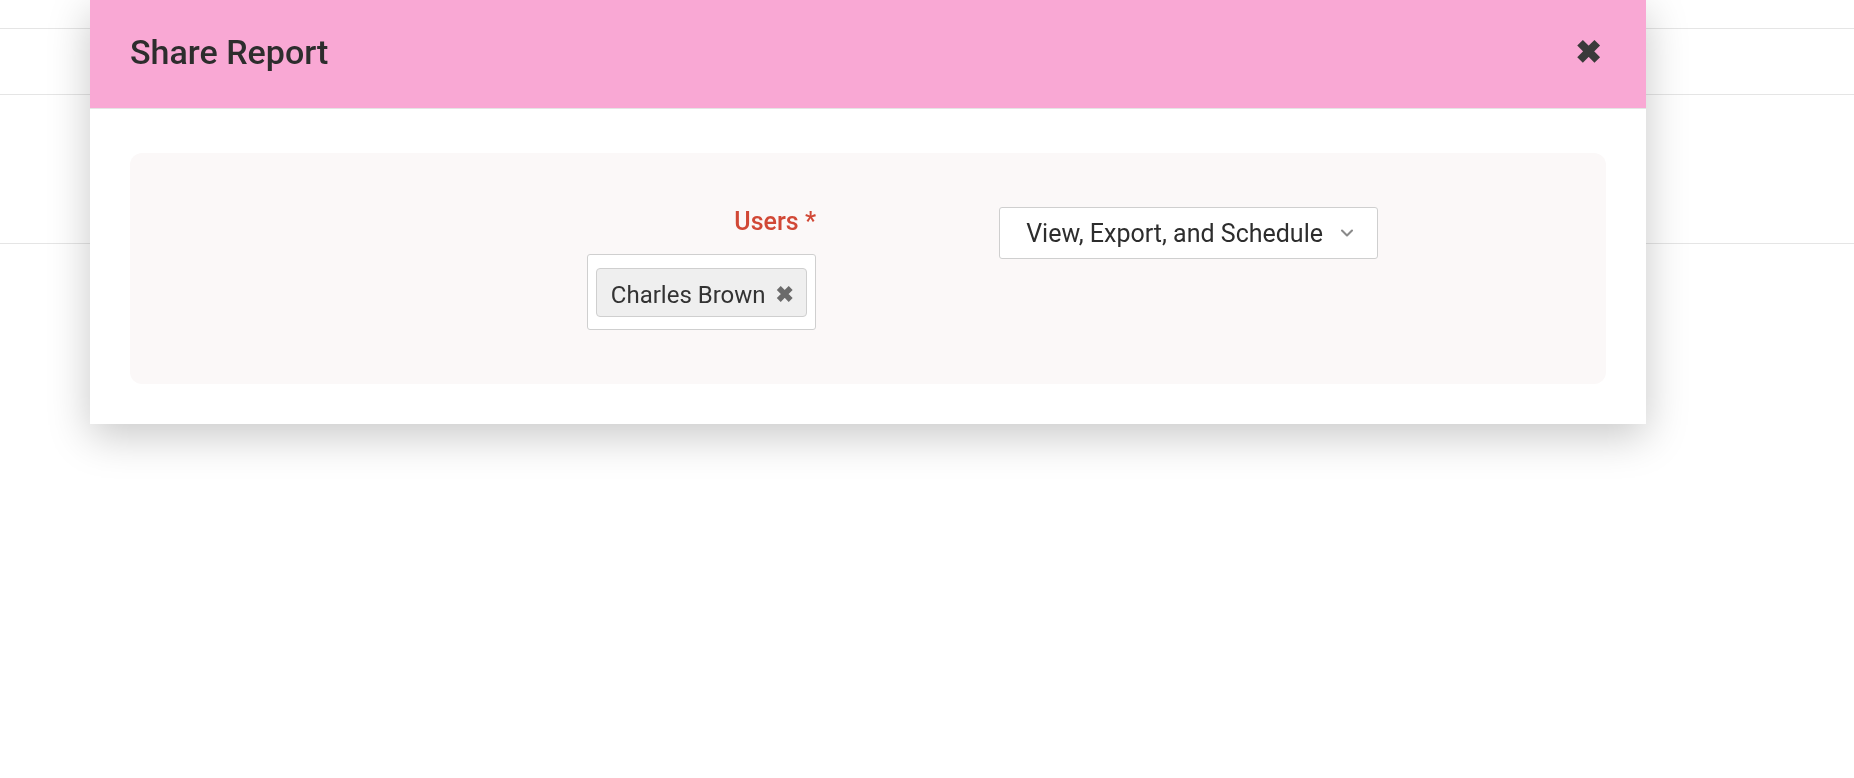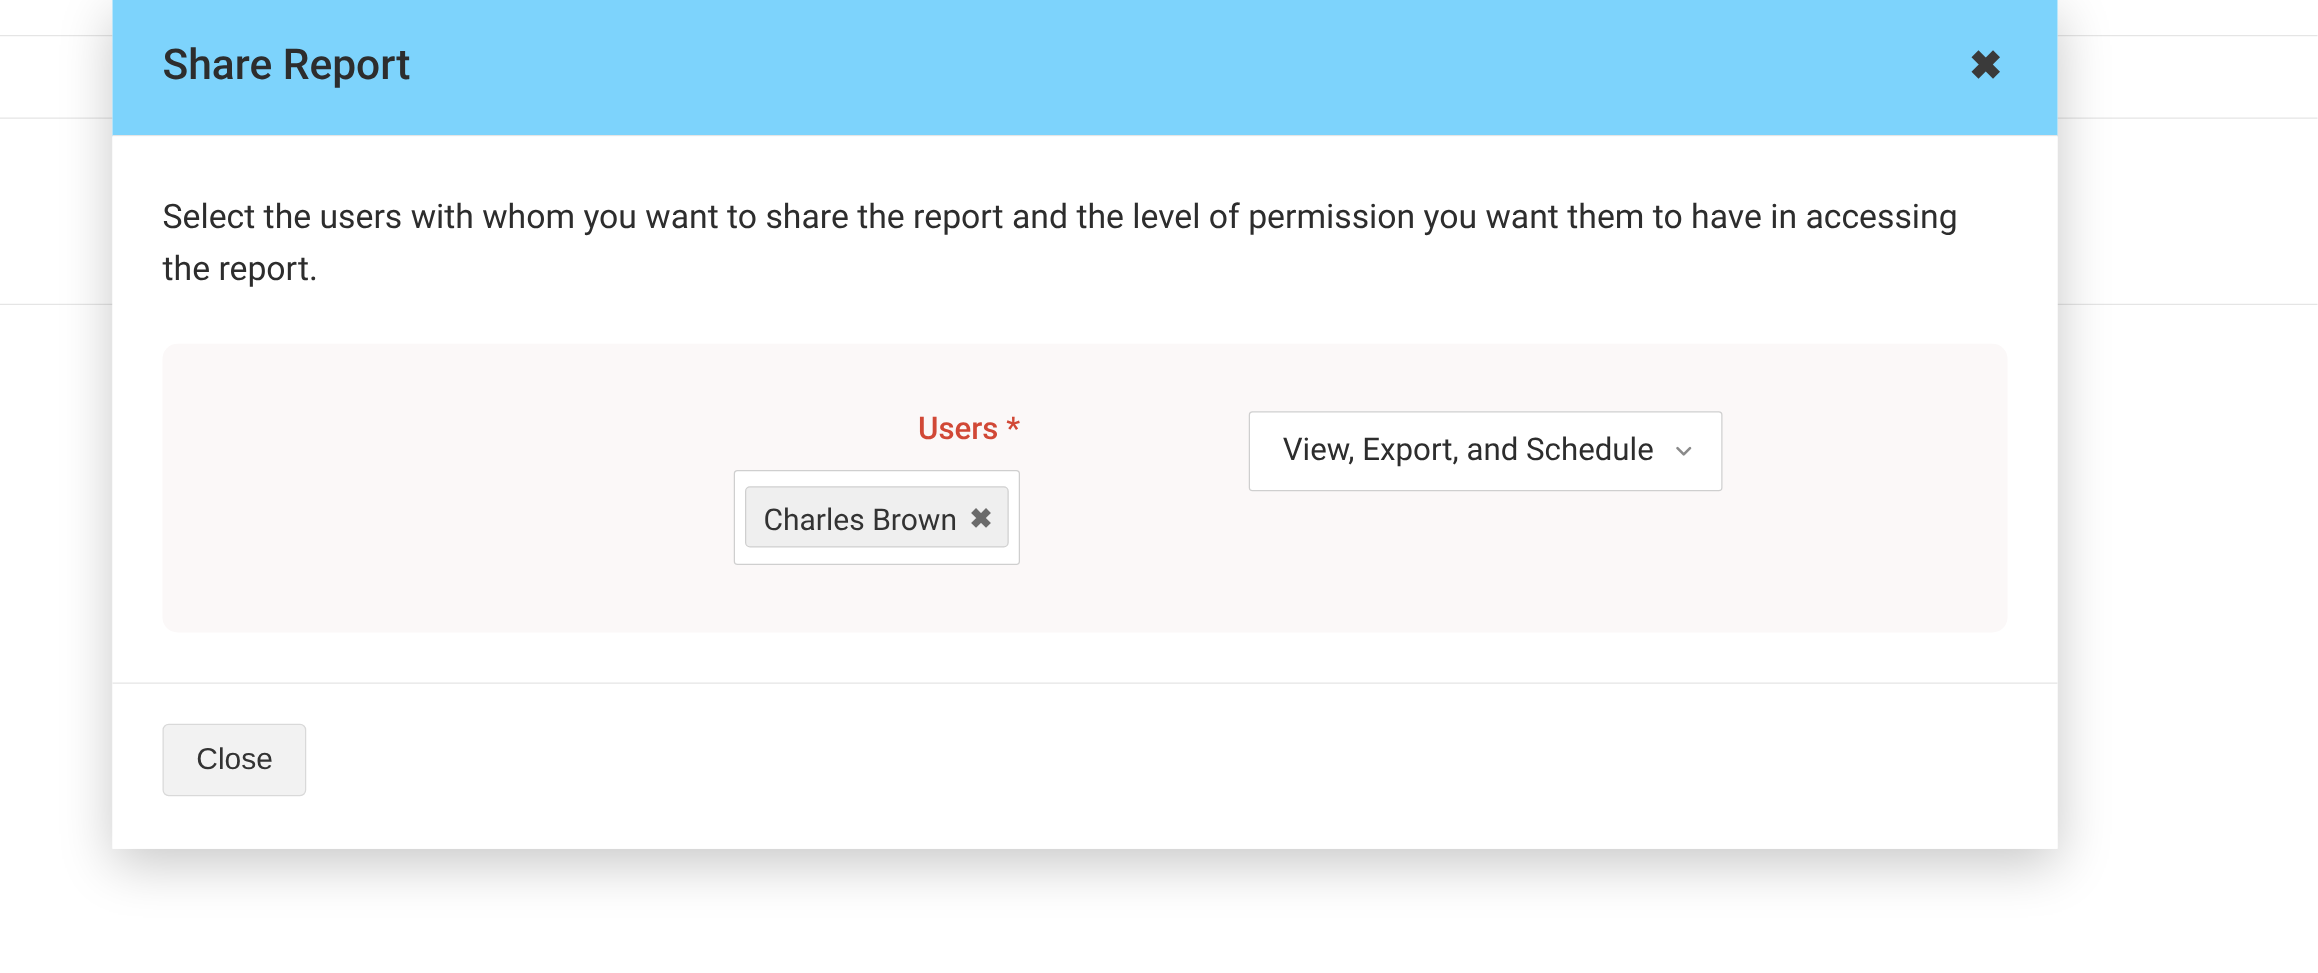--- a/index.html
+++ b/index.html
@@ -27,21 +27,21 @@
       top: 0;
       width: 1556px;
       background: #ffffff;
       box-shadow: 0 12px 40px rgba(0,0,0,0.22);
     }
     .modal-header {
       display: flex;
       align-items: center;
       justify-content: space-between;
       padding: 32px 40px 36px 40px;
-      background: #7dd3fc;
+      background: #f9a8d4;
       border-bottom: 1px solid #e5e5e5;
     }
     .modal-title {
       font-size: 34px;
       font-weight: 500;
       color: #2d2d2d;
     }
     .close-icon {
       font-size: 32px;
       font-weight: 700;
@@ -115,21 +115,21 @@
       font-weight: 700;
       color: #6b6b6b;
       cursor: pointer;
       line-height: 1;
     }
     .select-wrap {
       position: relative;
       border: 1px solid #cfcfcf;
       background: #ffffff;
       border-radius: 3px;
-      height: 64px;
+      height: 52px;
       display: flex;
       align-items: center;
       padding: 0 54px 0 26px;
       cursor: pointer;
     }
     .select-value {
       font-size: 25px;
       color: #2d2d2d;
     }
     .chevron {
@@ -178,21 +178,20 @@
 <div class="bg-line" style="top:94px;"></div>
 <div class="bg-line" style="top:243px;"></div>
 
 <div class="modal">
   <div class="modal-header">
     <h2 class="modal-title">Share Report</h2>
     <span class="close-icon">✖</span>
   </div>
 
   <div class="modal-body">
-    <p class="description">Select the users with whom you want to share the report and the level of permission you want them to have in accessing the report.</p>
 
     <div class="form-panel">
       <div class="field-col col-users">
         <div class="field-label">
           <span>Users</span>
           <span class="asterisk">*</span>
         </div>
         <div class="tag-input">
           <span class="tag">
             <span>Charles Brown</span>
@@ -208,16 +207,13 @@
             <svg width="20" height="20" viewBox="0 0 24 24" fill="none" stroke="#8a8a8a" stroke-width="2.5" stroke-linecap="round" stroke-linejoin="round">
                 <polyline points="6 9 12 15 18 9"></polyline>
               </svg>
           </span>
         </div>
       </div>
 
     </div>
   </div>
 
-  <div class="modal-footer">
-    <button class="close-button">Close</button>
-  </div>
 </div>
 
 </body></html>

